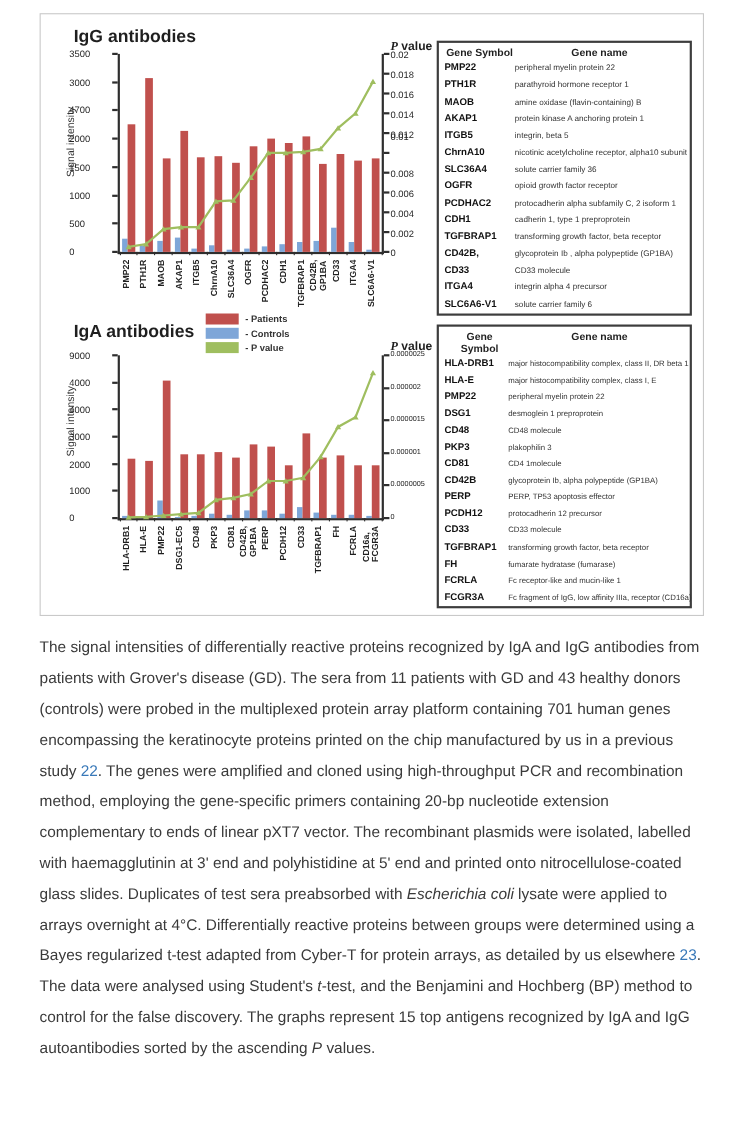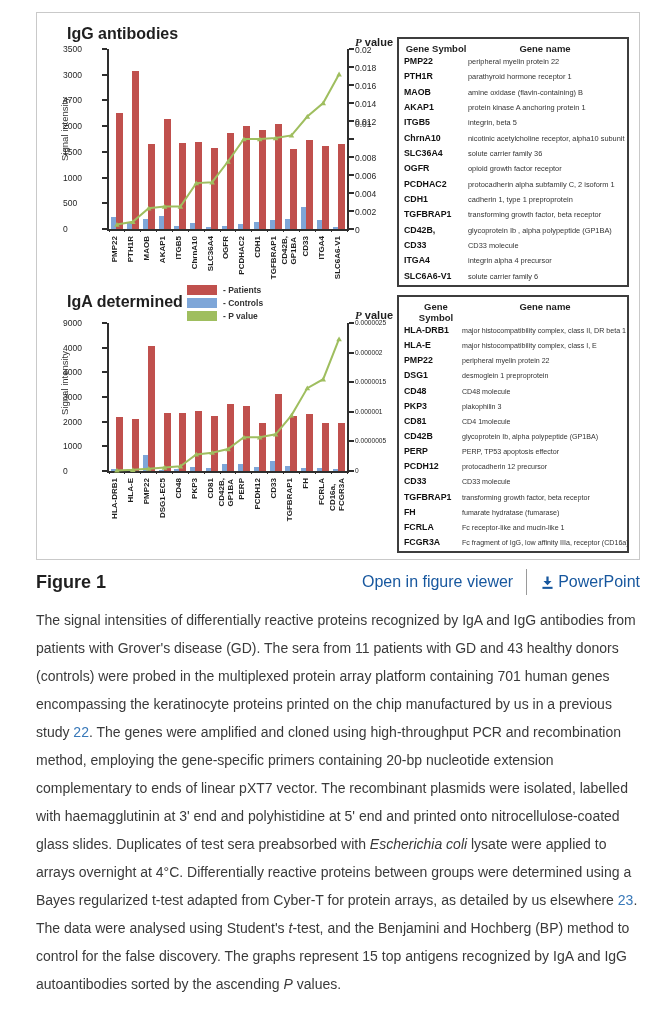--- a/index.html
+++ b/index.html
@@ -299,21 +299,21 @@
           <span class="name">integrin alpha 4 precursor</span>
         </div>
         <div class="trow">
           <span class="sym">SLC6A6-V1</span>
           <span class="name">solute carrier family 6</span>
         </div>
       </div>
   </section>
 
   <section class="chart" id="chart1">
-    <h3 class="chart-title">IgA determined</h3>
+    <h3 class="chart-title">IgA antibodies</h3>
     <div class="y2title"><i>P</i><span> value</span></div>
     <div class="ylabel">Signal intensity</div>
     <div class="plot">
         <div class="ytick-label" style="top: 143px;">0</div>
         <div class="ytick left" style="top: 147px;"></div>
         <div class="ytick-label" style="top: 118.333px;">1000</div>
         <div class="ytick left" style="top: 122.333px;"></div>
         <div class="ytick-label" style="top: 93.6667px;">2000</div>
         <div class="ytick left" style="top: 97.6667px;"></div>
         <div class="ytick-label" style="top: 69px;">3000</div>
@@ -531,28 +531,14 @@
         <span class="legend-label">- Controls</span>
       </div>
       <div class="legend-item">
         <div class="legend-swatch" style="background: rgb(159, 190, 95);"></div>
         <span class="legend-label">- P value</span>
       </div>
     </div>
 </div>
 
 <div class="caption">
-  <div class="caption-head">
-    <h2>Figure 1</h2>
-    <div class="links">
-      <a class="viewer-link">Open in figure viewer</a>
-      <span class="vdiv"></span>
-      <a class="ppt-link">
-        <svg class="dl-icon" viewBox="0 0 16 16">
-          <path d="M6.8 1.5 h2.4 v5 h3.1 L8 11 3.7 6.5 h3.1 z" fill="#17579e"></path>
-          <rect x="2.6" y="12.6" width="10.8" height="2.2" fill="#17579e"></rect>
-        </svg>
-        <span>PowerPoint</span>
-      </a>
-    </div>
-  </div>
   <p class="caption-body"><span>The signal intensities of differentially reactive proteins recognized by IgA and IgG antibodies from patients with Grover's disease (GD). The sera from 11 patients with GD and 43 healthy donors (controls) were probed in the multiplexed protein array platform containing 701 human genes encompassing the keratinocyte proteins printed on the chip manufactured by us in a previous study </span><a class="ref">22</a><span>. The genes were amplified and cloned using high-throughput PCR and recombination method, employing the gene-specific primers containing 20-bp nucleotide extension complementary to ends of linear pXT7 vector. The recombinant plasmids were isolated, labelled with haemagglutinin at 3' end and polyhistidine at 5' end and printed onto nitrocellulose-coated glass slides. Duplicates of test sera preabsorbed with </span><i>Escherichia coli</i><span> lysate were applied to arrays overnight at 4°C. Differentially reactive proteins between groups were determined using a Bayes regularized t-test adapted from Cyber-T for protein arrays, as detailed by us elsewhere </span><a class="ref">23</a><span>. The data were analysed using Student's </span><i>t</i><span>-test, and the Benjamini and Hochberg (BP) method to control for the false discovery. The graphs represent 15 top antigens recognized by IgA and IgG autoantibodies sorted by the ascending </span><i>P</i><span> values.</span></p>
 </div>
 
 </body></html>

